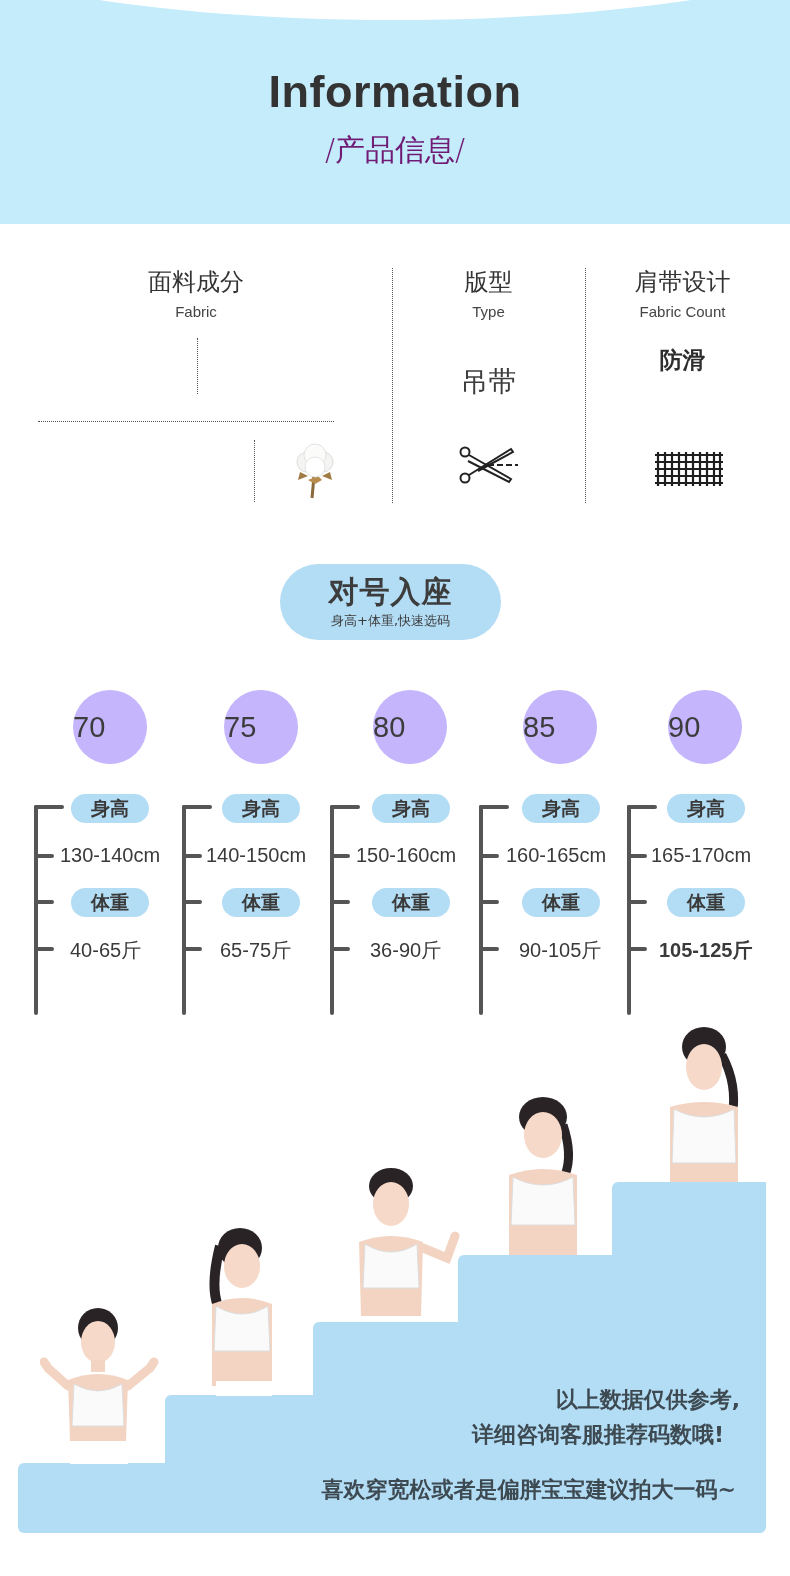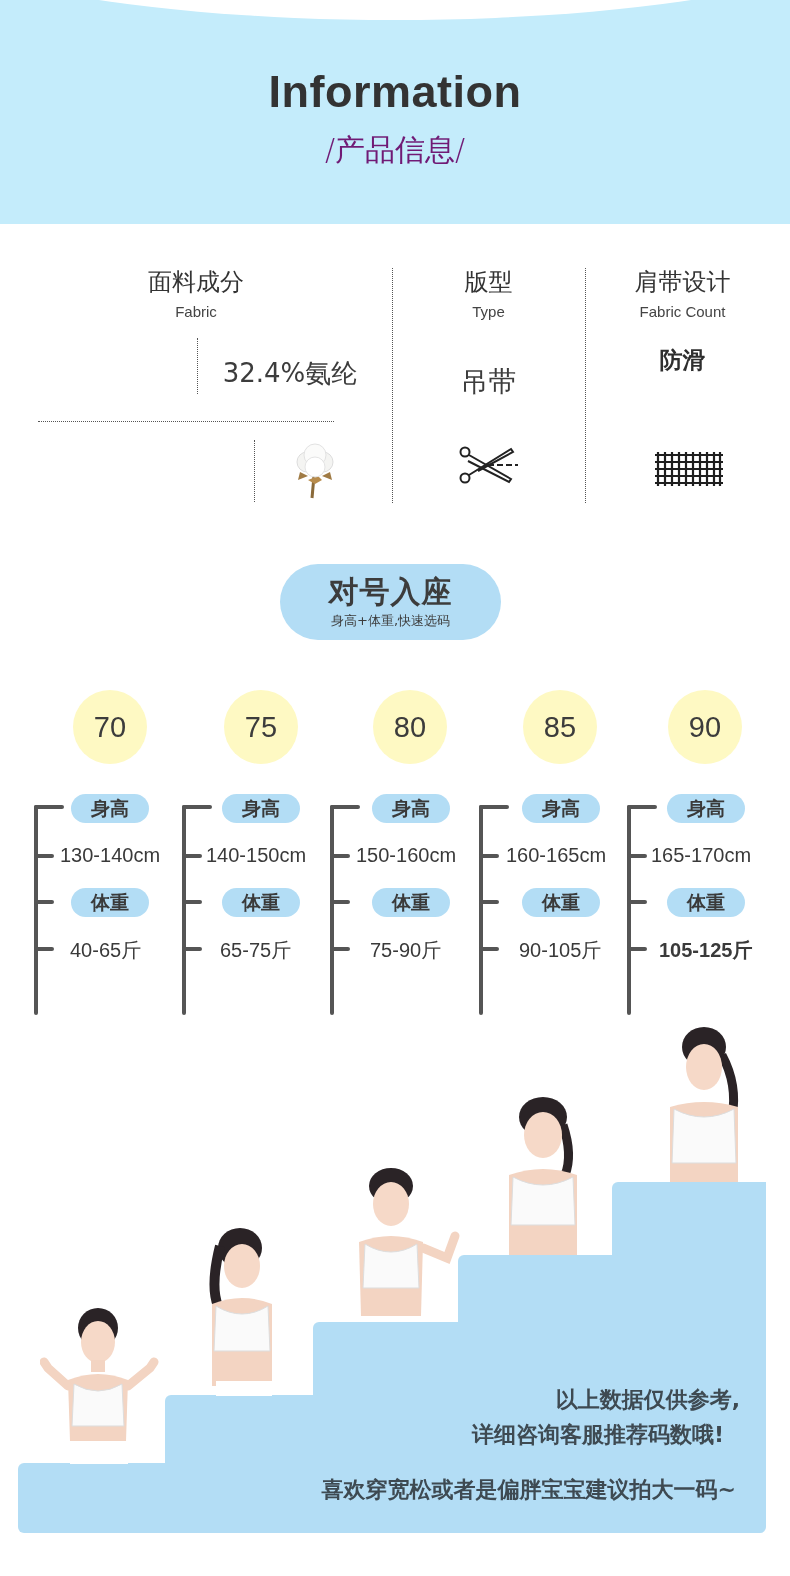--- a/index.html
+++ b/index.html
@@ -21,21 +21,21 @@
   .val { position: absolute; font-size: 26px; color: #3c3c3c; text-align: center; }
   .val-bold { position: absolute; font-size: 23px; font-weight: bold; color: #2e2e2e; text-align: center; }
 
   
   .pill { position: absolute; left: 280px; top: 564px; width: 221px; height: 76px; border-radius: 38px; background: #b3ddf5; }
   .pill-title { position: absolute; left: 0; top: 8px; width: 221px; text-align: center; font-size: 30px; font-weight: bold; color: #3c3c3c; letter-spacing: 1px; }
   .pill-sub { position: absolute; left: 0; top: 48px; width: 221px; text-align: center; font-size: 13px; color: #3c3c3c; }
 
   
   .size-col { position: absolute; top: 690px; width: 150px; height: 330px; }
-  .circle { position: absolute; top: 0; width: 74px; height: 74px; border-radius: 50%; background: #fef9c3; text-align: center; line-height: 74px; font-size: 29px; color: #3c3c3c; font-family: "Liberation Sans", sans-serif; }
+  .circle { position: absolute; top: 0; width: 74px; height: 74px; border-radius: 50%; background: #c4b5fd; line-height: 74px; font-size: 29px; color: #3c3c3c; font-family: "Liberation Sans", sans-serif; }
   .bracket-v { position: absolute; left: 12px; top: 115px; width: 4px; height: 210px; background: #555; border-radius: 2px; }
   .tick { position: absolute; left: 12px; height: 4px; background: #555; border-radius: 2px; }
   .tag { position: absolute; width: 78px; height: 29px; border-radius: 15px; background: #b3ddf5; text-align: center; line-height: 29px; font-size: 19px; font-weight: bold; color: #3a3a3a; }
   .range { position: absolute; font-size: 20px; color: #3a3a3a; white-space: nowrap; font-family: "Liberation Sans", sans-serif; }
 
   
   .step { position: absolute; background: #b3ddf5; }
   .girl { position: absolute; }
   .note { position: absolute; font-size: 22px; font-weight: bold; color: #3e4a52; white-space: nowrap; text-align: right; }
 </style>
@@ -49,21 +49,20 @@
 </div>
 
 <div class="info">
 
   <div class="vdot" style="left:392px; top:28px; height:235px;"></div>
   <div class="vdot" style="left:585px; top:28px; height:235px;"></div>
 
   <div class="col-title" style="left:96px; top:26px; width:200px;">面料成分</div>
   <div class="col-sub" style="left:96px; top:63px; width:200px;">Fabric</div>
   <div class="vdot" style="left:197px; top:98px; height:56px;"></div>
-  <div class="val" style="left:210px; top:116px; width:160px;">32.4%氨纶</div>
   <div class="hdot" style="left:38px; top:181px; width:296px;"></div>
   <div class="vdot" style="left:254px; top:200px; height:62px;"></div>
   <div style="position:absolute; left:290px; top:200px; width:50px; height:60px;">
     <svg width="50" height="60" viewBox="0 0 50 60">
       <path d="M24 36 L22 58" stroke="#8a6a3a" stroke-width="3" fill="none"></path>
       <path d="M10 32 L18 36 L8 40 Z" fill="#a07b45"></path>
       <path d="M40 32 L32 36 L42 40 Z" fill="#a07b45"></path>
       <path d="M18 40 L25 44 L32 40 L28 36 Z" fill="#b88c4c"></path>
       <circle cx="17" cy="22" r="10" fill="#f4f4f2" stroke="#ddd" stroke-width="1"></circle>
       <circle cx="33" cy="22" r="10" fill="#f4f4f2" stroke="#ddd" stroke-width="1"></circle>
@@ -145,21 +144,21 @@
 <div class="size-col" style="left:318px;">
   <div class="circle" style="left:55px;">80</div>
   <div class="bracket-v"></div>
   <div class="tick" style="top:115px; width:30px;"></div>
   <div class="tick" style="top:164px; width:20px;"></div>
   <div class="tick" style="top:210px; width:20px;"></div>
   <div class="tick" style="top:257px; width:20px;"></div>
   <div class="tag" style="left:54px; top:104px;">身高</div>
   <div class="range" style="left:38px; top:154px;">150-160cm</div>
   <div class="tag" style="left:54px; top:198px;">体重</div>
-  <div class="range" style="left:52px; top:247px;">75-90斤</div>
+  <div class="range" style="left:52px; top:247px;">36-90斤</div>
 </div>
 
 <div class="size-col" style="left:467px;">
   <div class="circle" style="left:56px;">85</div>
   <div class="bracket-v"></div>
   <div class="tick" style="top:115px; width:30px;"></div>
   <div class="tick" style="top:164px; width:20px;"></div>
   <div class="tick" style="top:210px; width:20px;"></div>
   <div class="tick" style="top:257px; width:20px;"></div>
   <div class="tag" style="left:55px; top:104px;">身高</div>

